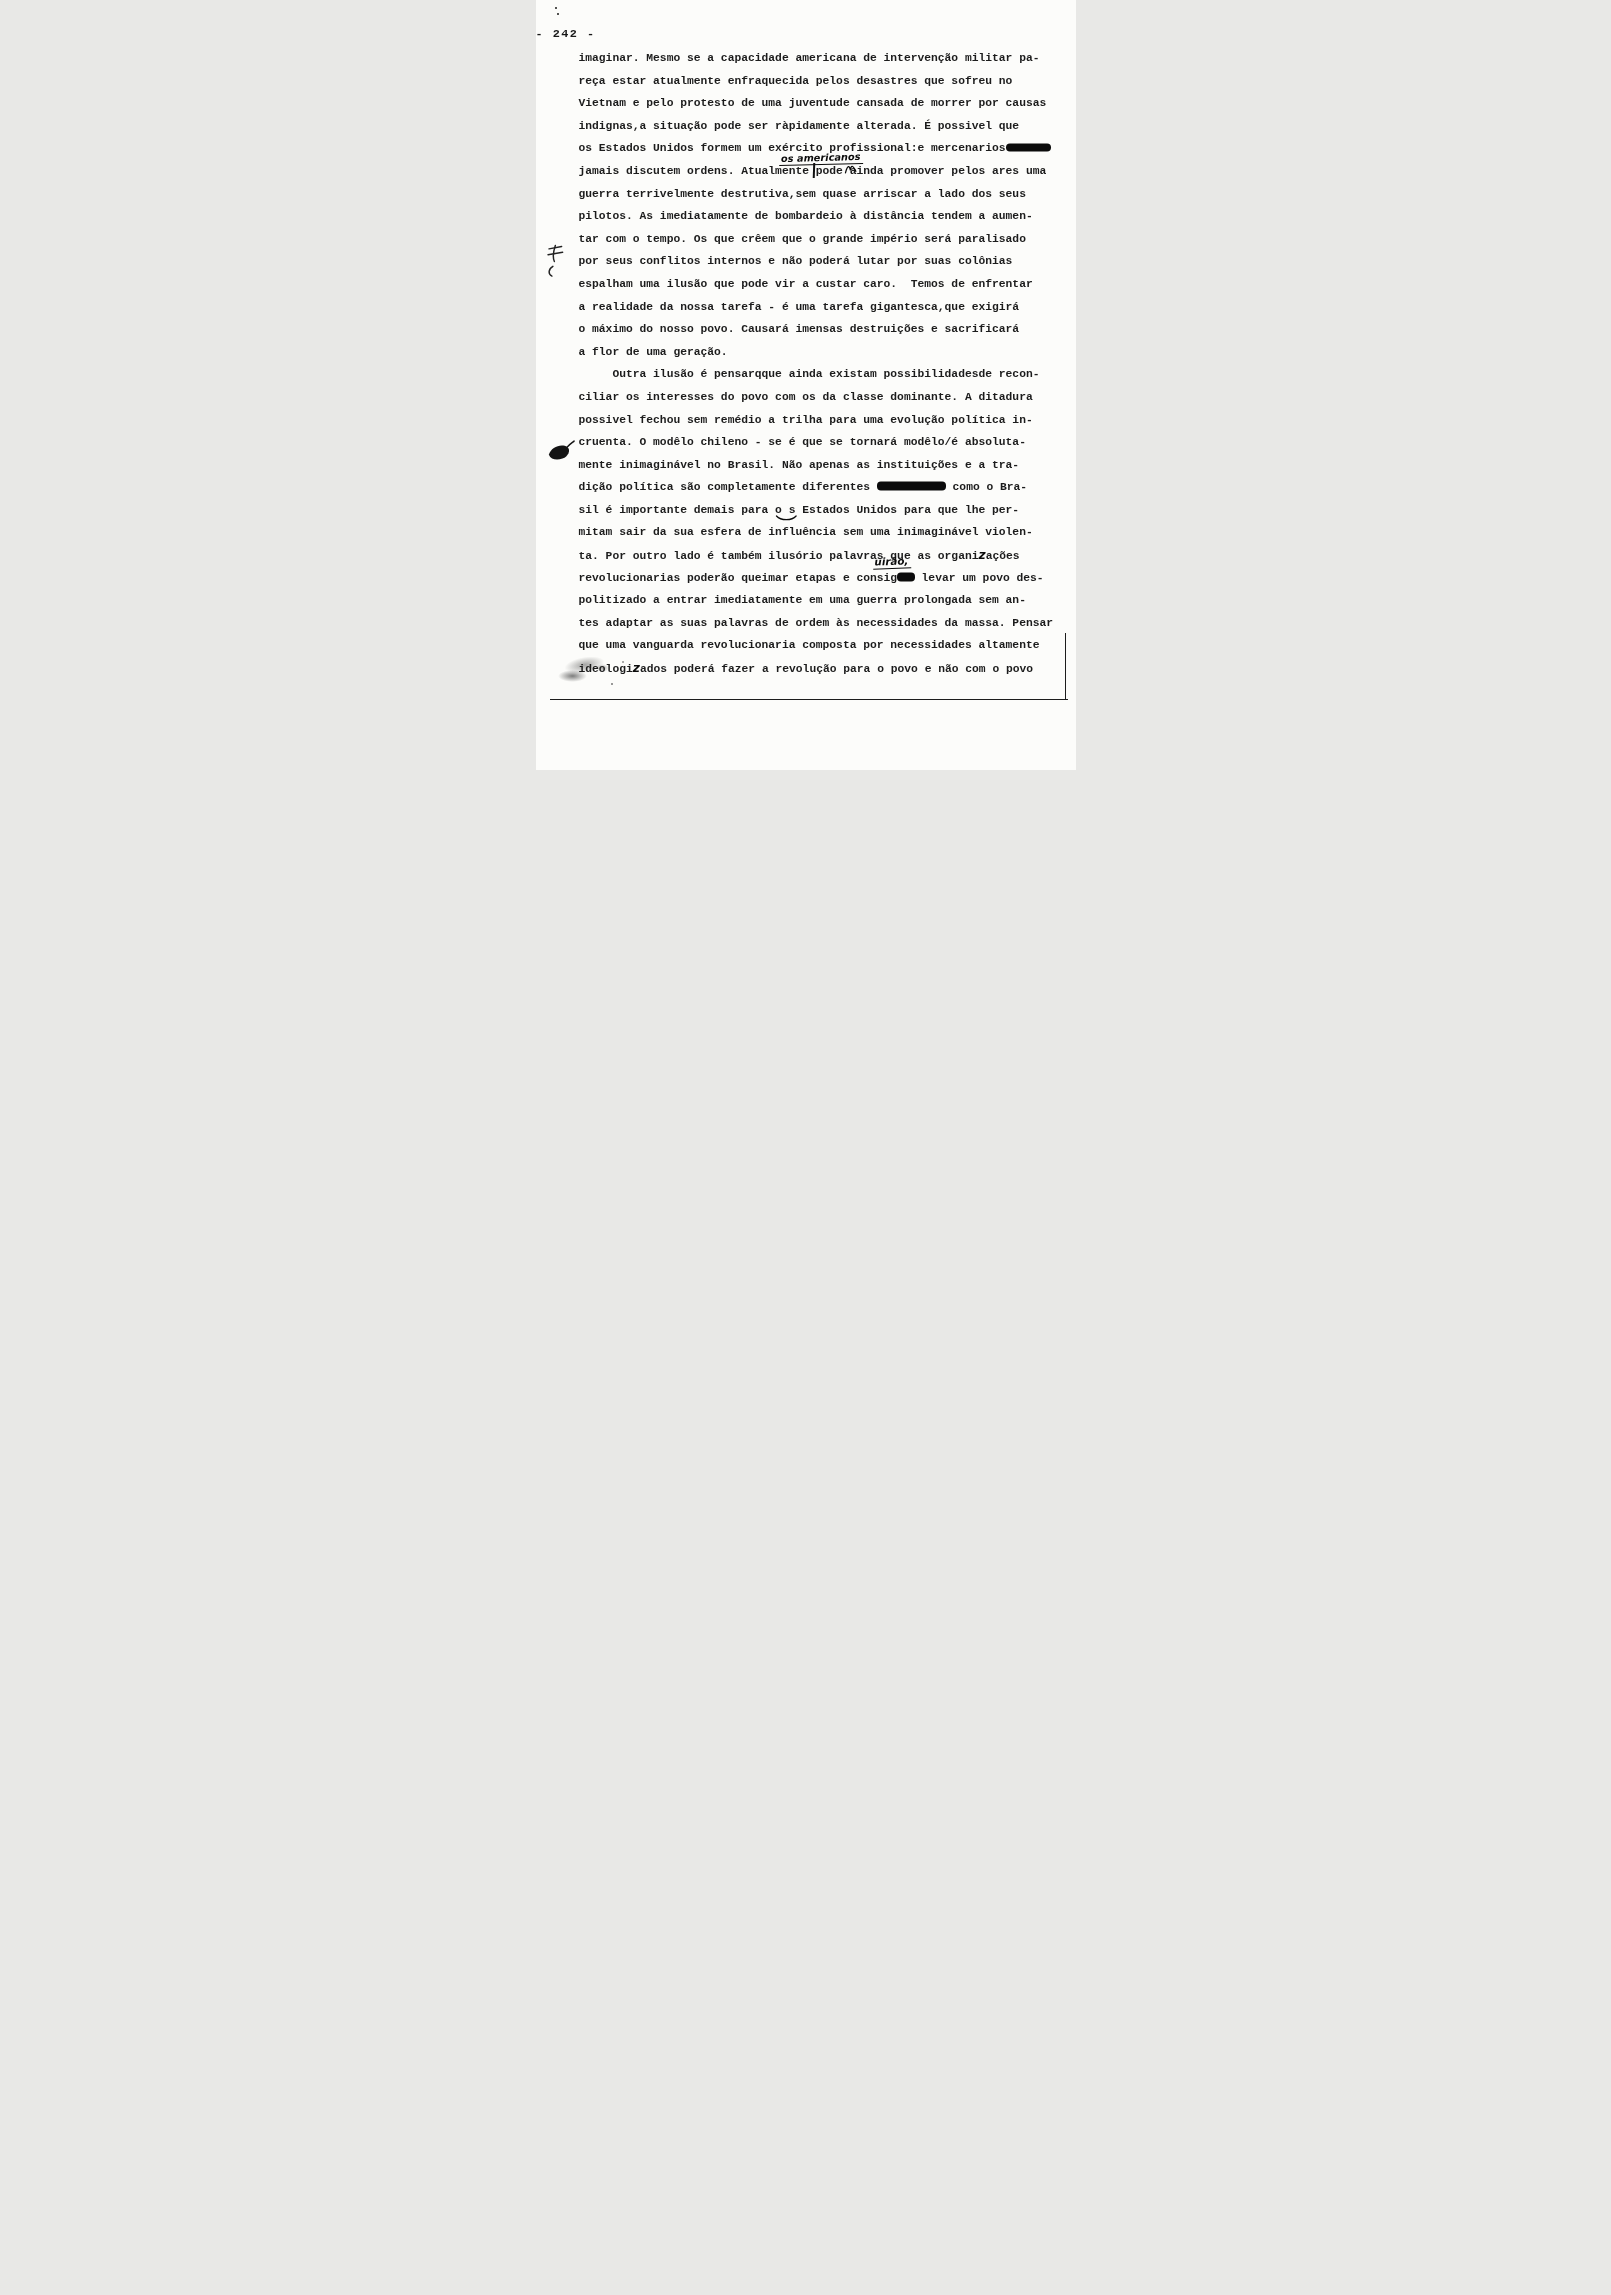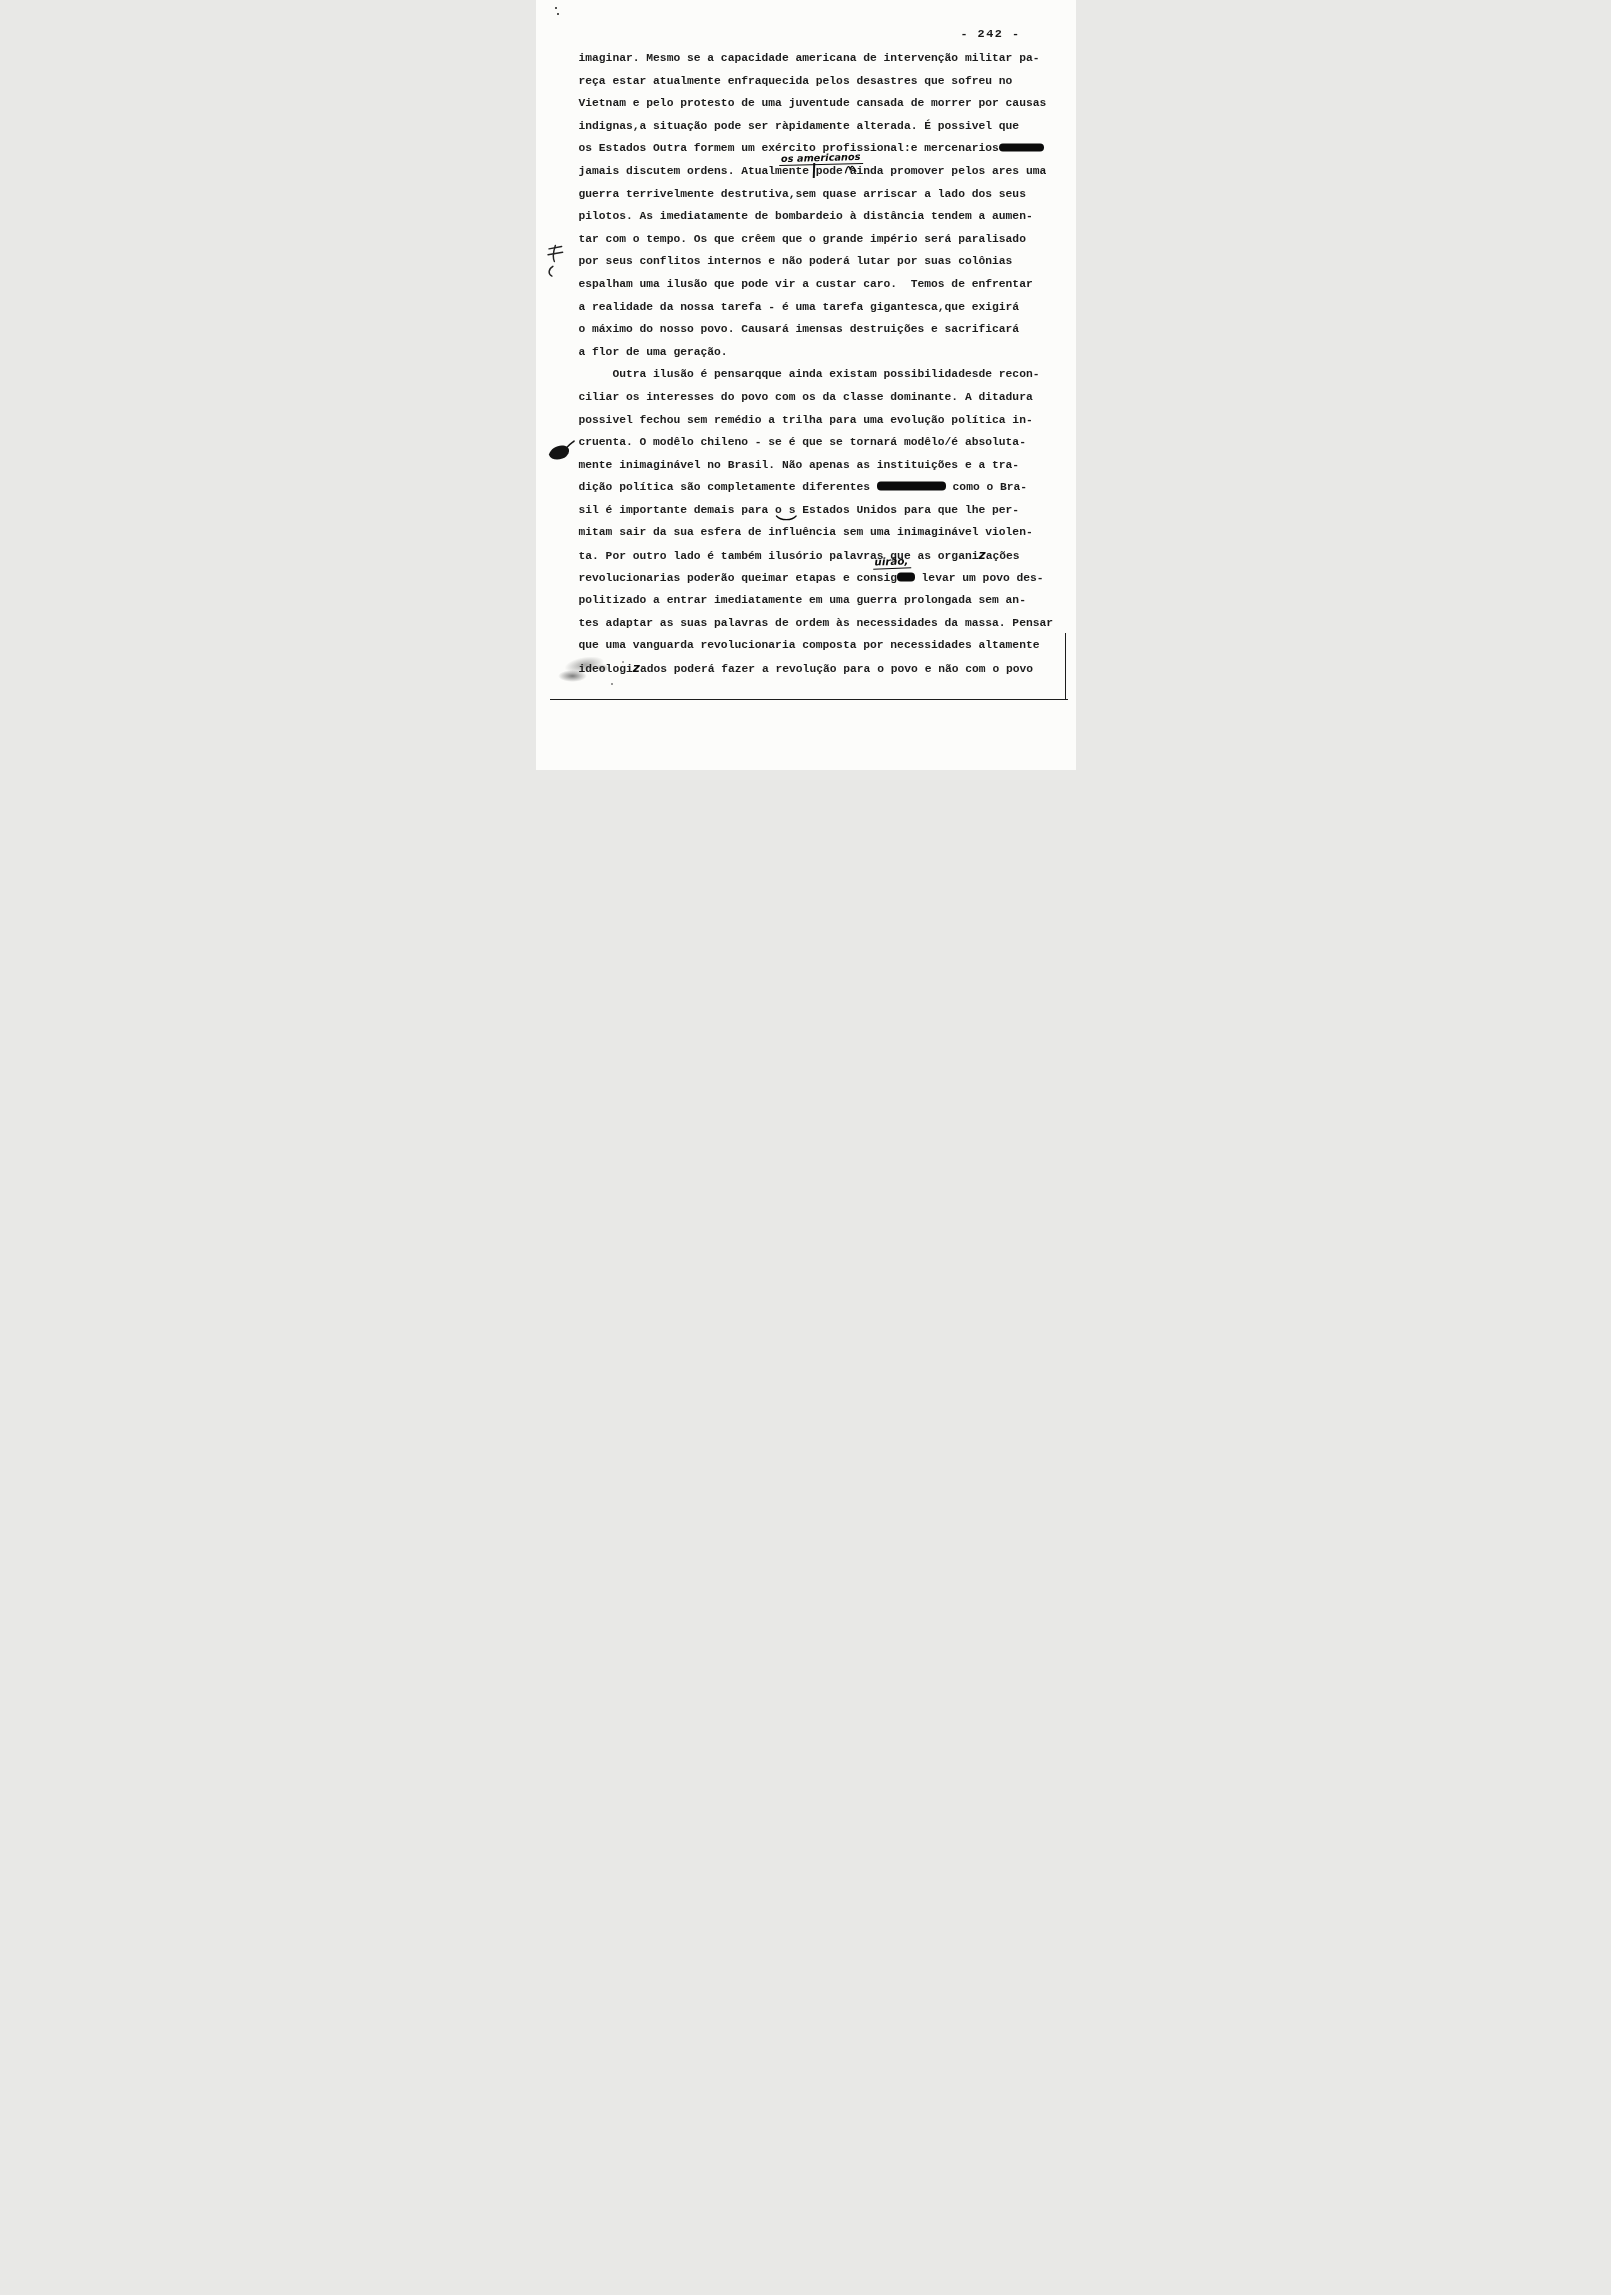--- a/index.html
+++ b/index.html
@@ -10,21 +10,21 @@
     background: #fcfcfa;
     overflow: hidden;
     font-family: "Liberation Mono", monospace;
     margin: 0 auto;
   }
   .page-number {
     position: absolute;
     top: 26.5px;
     left: 0;
     width: 485px;
-    text-align: right;
+    text-align: left;
     font-size: 11.8px;
     font-weight: 700;
     letter-spacing: 1.5px;
     color: #181818;
   }
   .text-block {
     position: absolute;
     left: 43px;
     top: 47px;
     width: 486px;
@@ -123,21 +123,21 @@
 
 <div class="page">
 
   <div class="page-number">- 242 -</div>
 
   <div class="text-block">
       <div class="line"><span>imaginar. Mesmo se a capacidade americana de intervenção militar pa-</span></div>
       <div class="line"><span>reça estar atualmente enfraquecida pelos desastres que sofreu no</span></div>
       <div class="line"><span>Vietnam e pelo protesto de uma juventude cansada de morrer por causas</span></div>
       <div class="line"><span>indignas,a situação pode ser ràpidamente alterada. É possivel que</span></div>
-      <div class="line"><span>os Estados Outra formem um exército profissional:e mercenarios</span><span class="redaction" style="width: 45px;"></span></div>
+      <div class="line"><span>os Estados Unidos formem um exército profissional:e mercenarios</span><span class="redaction" style="width: 45px;"></span></div>
       <div class="line"><span>jamais discutem ordens. Atualmente pode ainda promover pelos ares uma</span></div>
       <div class="line"><span>guerra terrivelmente destrutiva,sem quase arriscar a lado dos seus</span></div>
       <div class="line"><span>pilotos. As imediatamente de bombardeio à distância tendem a aumen-</span></div>
       <div class="line"><span>tar com o tempo. Os que crêem que o grande império será paralisado</span></div>
       <div class="line"><span>por seus conflitos internos e não poderá lutar por suas colônias</span></div>
       <div class="line"><span>espalham uma ilusão que pode vir a custar caro.  Temos de enfrentar</span></div>
       <div class="line"><span>a realidade da nossa tarefa - é uma tarefa gigantesca,que exigirá</span></div>
       <div class="line"><span>o máximo do nosso povo. Causará imensas destruições e sacrificará</span></div>
       <div class="line"><span>a flor de uma geração.</span></div>
       <div class="line"><span>     Outra ilusão é pensarqque ainda existam possibilidadesde recon-</span></div>

